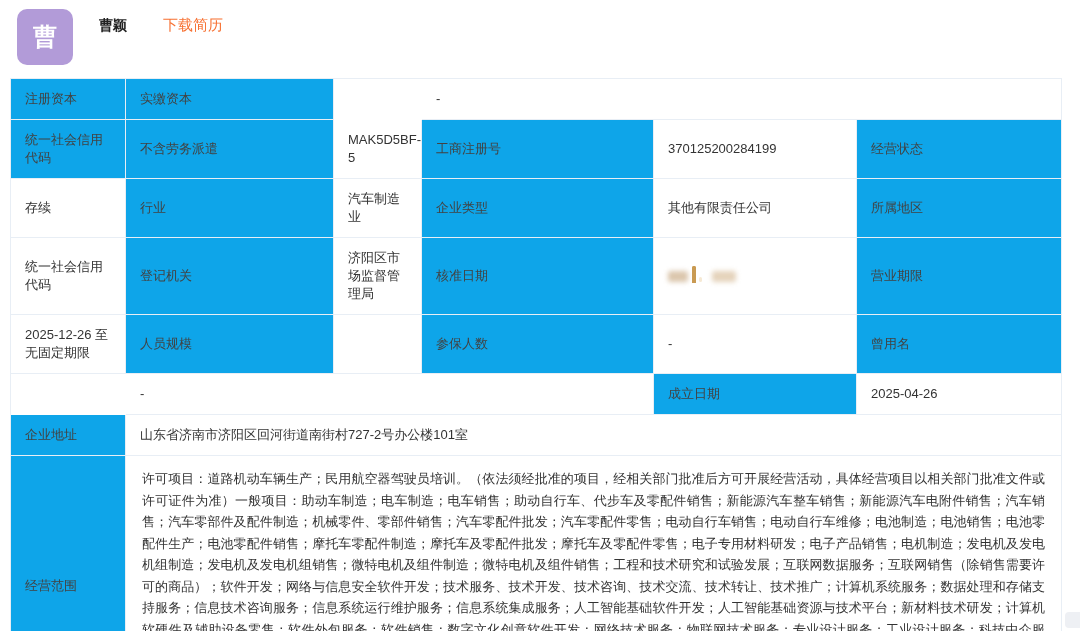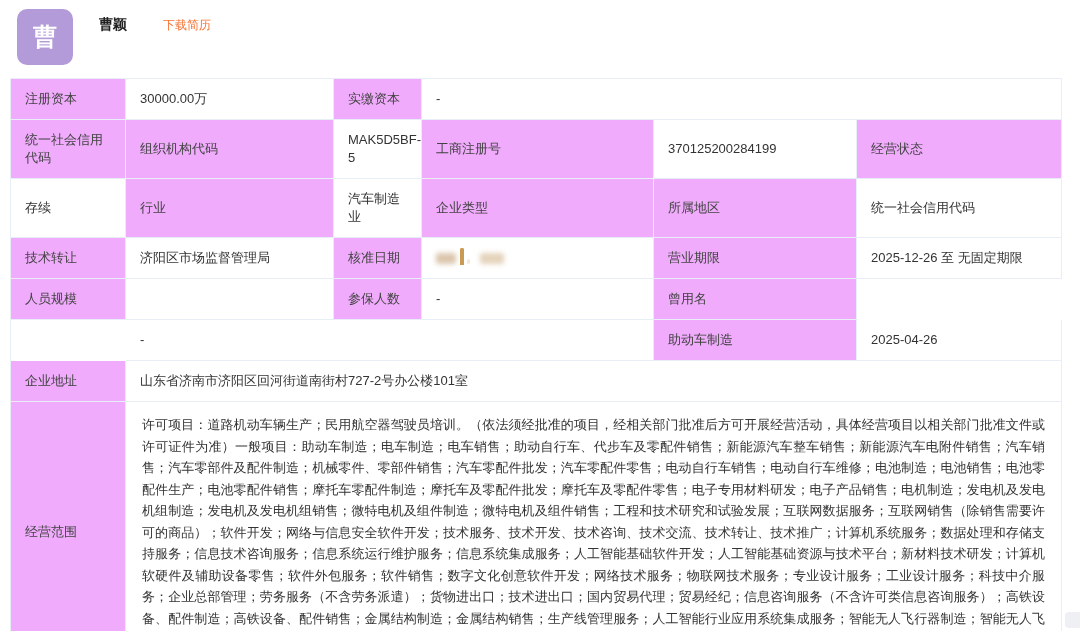--- a/index.html
+++ b/index.html
@@ -29,21 +29,21 @@
     display: flex; align-items: center; justify-content: center;
     flex: 0 0 auto;
   }
   .head-text {
     display: flex;
     align-items: baseline;
     margin: 7px 0 0 26px;
     gap: 36px;
   }
   .person-name { font-size: 14px; font-weight: 700; color: #222; }
-  .download-link { font-size: 12px; color: #f77234; cursor: pointer; text-decoration: none; }
+  .download-link { font-size: 15px; color: #f77234; cursor: pointer; text-decoration: none; }
 
   
   .info-table {
     width: 1052px;
     margin: 2px 0 0 10px;
     display: grid;
     grid-template-columns: 115px 208px 88px 232px 203px 1fr;
     border-top: 1px solid #e8eef5;
     border-left: 1px solid #e8eef5;
     font-size: 13px;
@@ -52,21 +52,21 @@
     border-right: 1px solid #e8eef5;
     border-bottom: 1px solid #e8eef5;
     padding: 11px 14px;
     line-height: 18px;
     display: flex;
     align-items: center;
     min-height: 40px;
     background: #fff;
   }
   .cell.label {
-    background: #f0abfc;
+    background: #0ea5e9;
     color: #424242;
   }
   .cell.value { color: #333; }
   .span46 { grid-column: 4 / 7; }
   .span25 { grid-column: 2 / 5; }
   .span26 { grid-column: 2 / 7; }
   .scope-value {
     display: block;
     line-height: 21.5px;
     text-align: justify;
@@ -118,39 +118,39 @@
   <div class="avatar">曹</div>
   <div class="head-text">
     <span class="person-name">曹颖</span>
     <a class="download-link">下载简历</a>
   </div>
 </div>
 
 <div class="info-table">
 
   <div class="cell label">注册资本</div>
-  <div class="cell value">30000.00万</div>
   <div class="cell label">实缴资本</div>
   <div class="cell value span46">-</div>
 
   <div class="cell label">统一社会信用代码</div>
-  <div class="cell label">组织机构代码</div>
+  <div class="cell label">不含劳务派遣</div>
   <div class="cell value">MAK5D5BF-5</div>
   <div class="cell label">工商注册号</div>
   <div class="cell value">370125200284199</div>
 
   <div class="cell label">经营状态</div>
   <div class="cell value">存续</div>
   <div class="cell label">行业</div>
   <div class="cell value">汽车制造业</div>
   <div class="cell label">企业类型</div>
+  <div class="cell value">其他有限责任公司</div>
 
   <div class="cell label">所属地区</div>
   <div class="cell value">统一社会信用代码</div>
-  <div class="cell label">技术转让</div>
+  <div class="cell label">登记机关</div>
   <div class="cell value">济阳区市场监督管理局</div>
   <div class="cell label">核准日期</div>
   <div class="cell value">
     <span class="locked-wrap">
       <span class="blur-blob blob-left"></span>
       <span class="lock">
         <span class="lock-shackle"></span>
         <span class="lock-body"></span>
         <span class="lock-keyhole"></span>
       </span>
@@ -160,21 +160,21 @@
 
   <div class="cell label">营业期限</div>
   <div class="cell value">2025-12-26 至 无固定期限</div>
   <div class="cell label">人员规模</div>
   <div class="cell value"></div>
   <div class="cell label">参保人数</div>
   <div class="cell value">-</div>
 
   <div class="cell label">曾用名</div>
   <div class="cell value span25">-</div>
-  <div class="cell label">助动车制造</div>
+  <div class="cell label">成立日期</div>
   <div class="cell value">2025-04-26</div>
 
   <div class="cell label">企业地址</div>
   <div class="cell value span26">山东省济南市济阳区回河街道南街村727-2号办公楼101室</div>
 
   <div class="cell label">经营范围</div>
   <div class="cell value span26 scope-value">许可项目：道路机动车辆生产；民用航空器驾驶员培训。（依法须经批准的项目，经相关部门批准后方可开展经营活动，具体经营项目以相关部门批准文件或许可证件为准）一般项目：助动车制造；电车制造；电车销售；助动自行车、代步车及零配件销售；新能源汽车整车销售；新能源汽车电附件销售；汽车销售；汽车零部件及配件制造；机械零件、零部件销售；汽车零配件批发；汽车零配件零售；电动自行车销售；电动自行车维修；电池制造；电池销售；电池零配件生产；电池零配件销售；摩托车零配件制造；摩托车及零配件批发；摩托车及零配件零售；电子专用材料研发；电子产品销售；电机制造；发电机及发电机组制造；发电机及发电机组销售；微特电机及组件制造；微特电机及组件销售；工程和技术研究和试验发展；互联网数据服务；互联网销售（除销售需要许可的商品）；软件开发；网络与信息安全软件开发；技术服务、技术开发、技术咨询、技术交流、技术转让、技术推广；计算机系统服务；数据处理和存储支持服务；信息技术咨询服务；信息系统运行维护服务；信息系统集成服务；人工智能基础软件开发；人工智能基础资源与技术平台；新材料技术研发；计算机软硬件及辅助设备零售；软件外包服务；软件销售；数字文化创意软件开发；网络技术服务；物联网技术服务；专业设计服务；工业设计服务；科技中介服务；企业总部管理；劳务服务（不含劳务派遣）；货物进出口；技术进出口；国内贸易代理；贸易经纪；信息咨询服务（不含许可类信息咨询服务）；高铁设备、配件制造；高铁设备、配件销售；金属结构制造；金属结构销售；生产线管理服务；人工智能行业应用系统集成服务；智能无人飞行器制造；智能无人飞行器销售。（除依法须经批准的项目外，凭营业执照依法自主开展经营活动）</div>
 
 </div>
 

